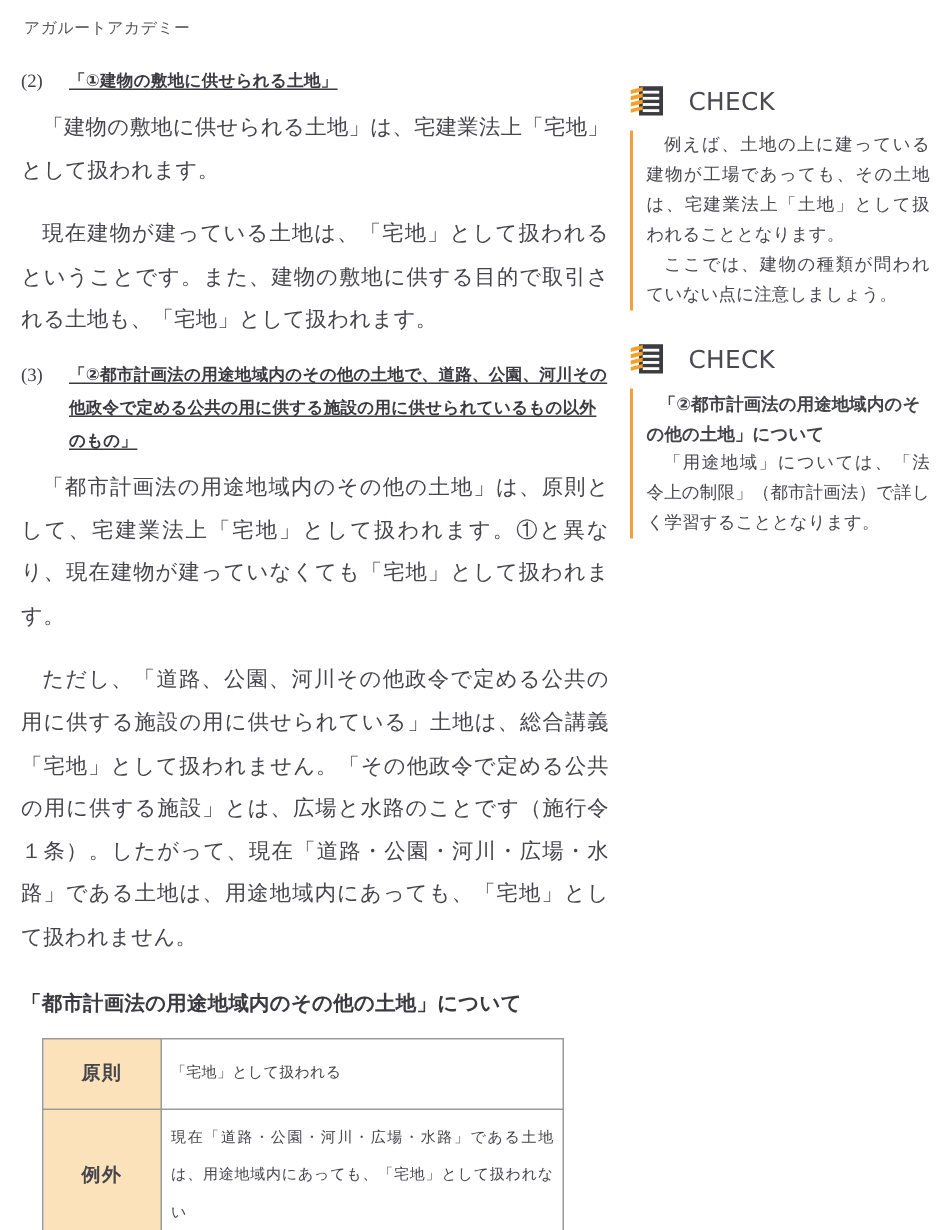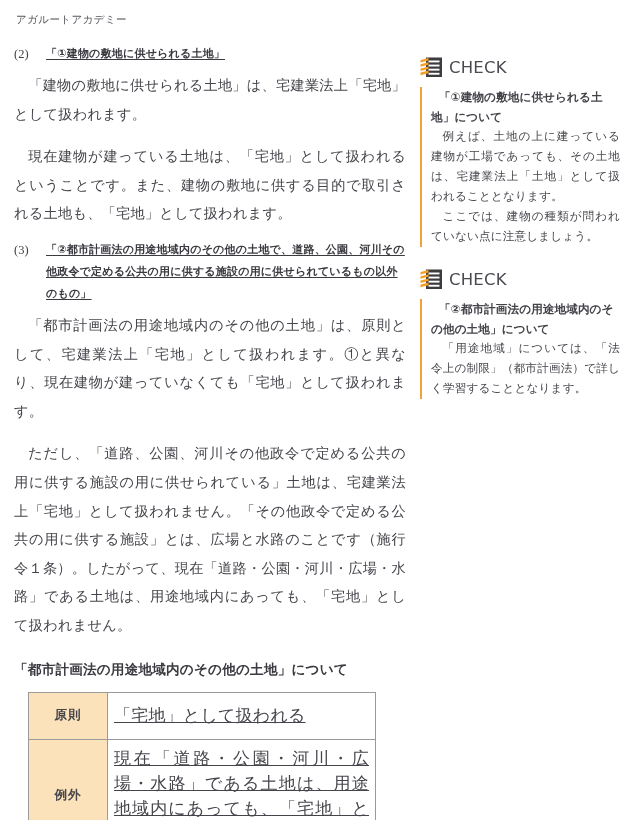--- a/index.html
+++ b/index.html
@@ -125,37 +125,36 @@
     text-align: center;
     font-family: "DejaVu Sans", "Liberation Sans", sans-serif;
     font-weight: bold;
     font-size: 12.6px;
     color: #45454b;
     letter-spacing: 1px;
   }
   td.td-cell {
     background: #ffffff;
     padding: 7px 10px 8px 12px;
-    font-size: 17px;
+    font-size: 10px;
     line-height: 25px;
     letter-spacing: 0.2px;
     color: #44444b;
     text-align: justify;
     text-justify: inter-character;
-    text-decoration: underline;
   }
   tr.row-principle td { height: 34px; }
 
   
   .check-block { margin-bottom: 6px; }
   .check-block + .check-block { margin-top: 22px; }
   .check-head {
     display: flex;
     align-items: center;
-    gap: 5px;
+    gap: 15px;
     margin-bottom: 9px;
   }
   .check-icon {
     width: 24px;
     height: 21px;
     flex: 0 0 24px;
     position: relative;
     display: block;
   }
   .check-word {
@@ -210,21 +209,21 @@
       <p class="para">「建物の敷地に供せられる土地」は、宅建業法上「宅地」として扱われます。</p>
       <p class="para">現在建物が建っている土地は、「宅地」として扱われるということです。また、建物の敷地に供する目的で取引される土地も、「宅地」として扱われます。</p>
 
       <div class="blockgap"></div>
 
       <div class="sec multi">
         <div class="sec-num">(3)</div>
         <div class="sec-title">「②都市計画法の用途地域内のその他の土地で、道路、公園、河川その他政令で定める公共の用に供する施設の用に供せられているもの以外のもの」</div>
       </div>
       <p class="para">「都市計画法の用途地域内のその他の土地」は、原則として、宅建業法上「宅地」として扱われます。①と異なり、現在建物が建っていなくても「宅地」として扱われます。</p>
-      <p class="para">ただし、「道路、公園、河川その他政令で定める公共の用に供する施設の用に供せられている」土地は、宅建業法上「宅地」として扱われません。「その他政令で定める公共の用に供する施設」とは、広場と水路のことです（施行令１条）。したがって、現在「道路・公園・河川・広場・水路」である土地は、用途地域内にあっても、「宅地」として扱われません。</p>
+      <p class="para">ただし、「道路、公園、河川その他政令で定める公共の用に供する施設の用に供せられている」土地は、総合講義「宅地」として扱われません。「その他政令で定める公共の用に供する施設」とは、広場と水路のことです（施行令１条）。したがって、現在「道路・公園・河川・広場・水路」である土地は、用途地域内にあっても、「宅地」として扱われません。</p>
 
       <div class="tbl-caption">「都市計画法の用途地域内のその他の土地」について</div>
 
       <table class="info">
         <tbody>
           <tr class="row-principle">
             <td class="th-cell">原則</td>
             <td class="td-cell">「宅地」として扱われる</td>
           </tr>
           <tr class="row-exception">
@@ -249,21 +248,20 @@
               <rect x="8.5" y="15.8" width="11" height="1.9" fill="#ffffff"></rect>
               <path d="M0.5 3.0 L8.5 1.0 L8.5 3.6 L0.5 5.6 Z" fill="#f5a02a"></path>
               <path d="M0.5 7.2 L8.5 5.2 L8.5 7.8 L0.5 9.8 Z" fill="#f5a02a"></path>
               <path d="M0.5 11.4 L8.5 9.4 L8.5 12.0 L0.5 14.0 Z" fill="#f5a02a"></path>
               <path d="M0.5 15.6 L8.5 13.6 L8.5 16.2 L0.5 18.2 Z" fill="#f5a02a"></path>
             </svg>
           </span>
           <span class="check-word">CHECK</span>
         </div>
         <div class="check-body">
-          <div class="check-title">「①建物の敷地に供せられる土地」について</div>
           <p class="check-text">例えば、土地の上に建っている建物が工場であっても、その土地は、宅建業法上「土地」として扱われることとなります。</p>
           <p class="check-text">ここでは、建物の種類が問われていない点に注意しましょう。</p>
         </div>
       </div>
 
       <div class="check-block">
         <div class="check-head">
           <span class="check-icon">
             <svg viewBox="0 0 24 21" width="24" height="21" aria-hidden="true">
               <rect x="6" y="0.5" width="16" height="19.5" fill="#3b3b40"></rect>

